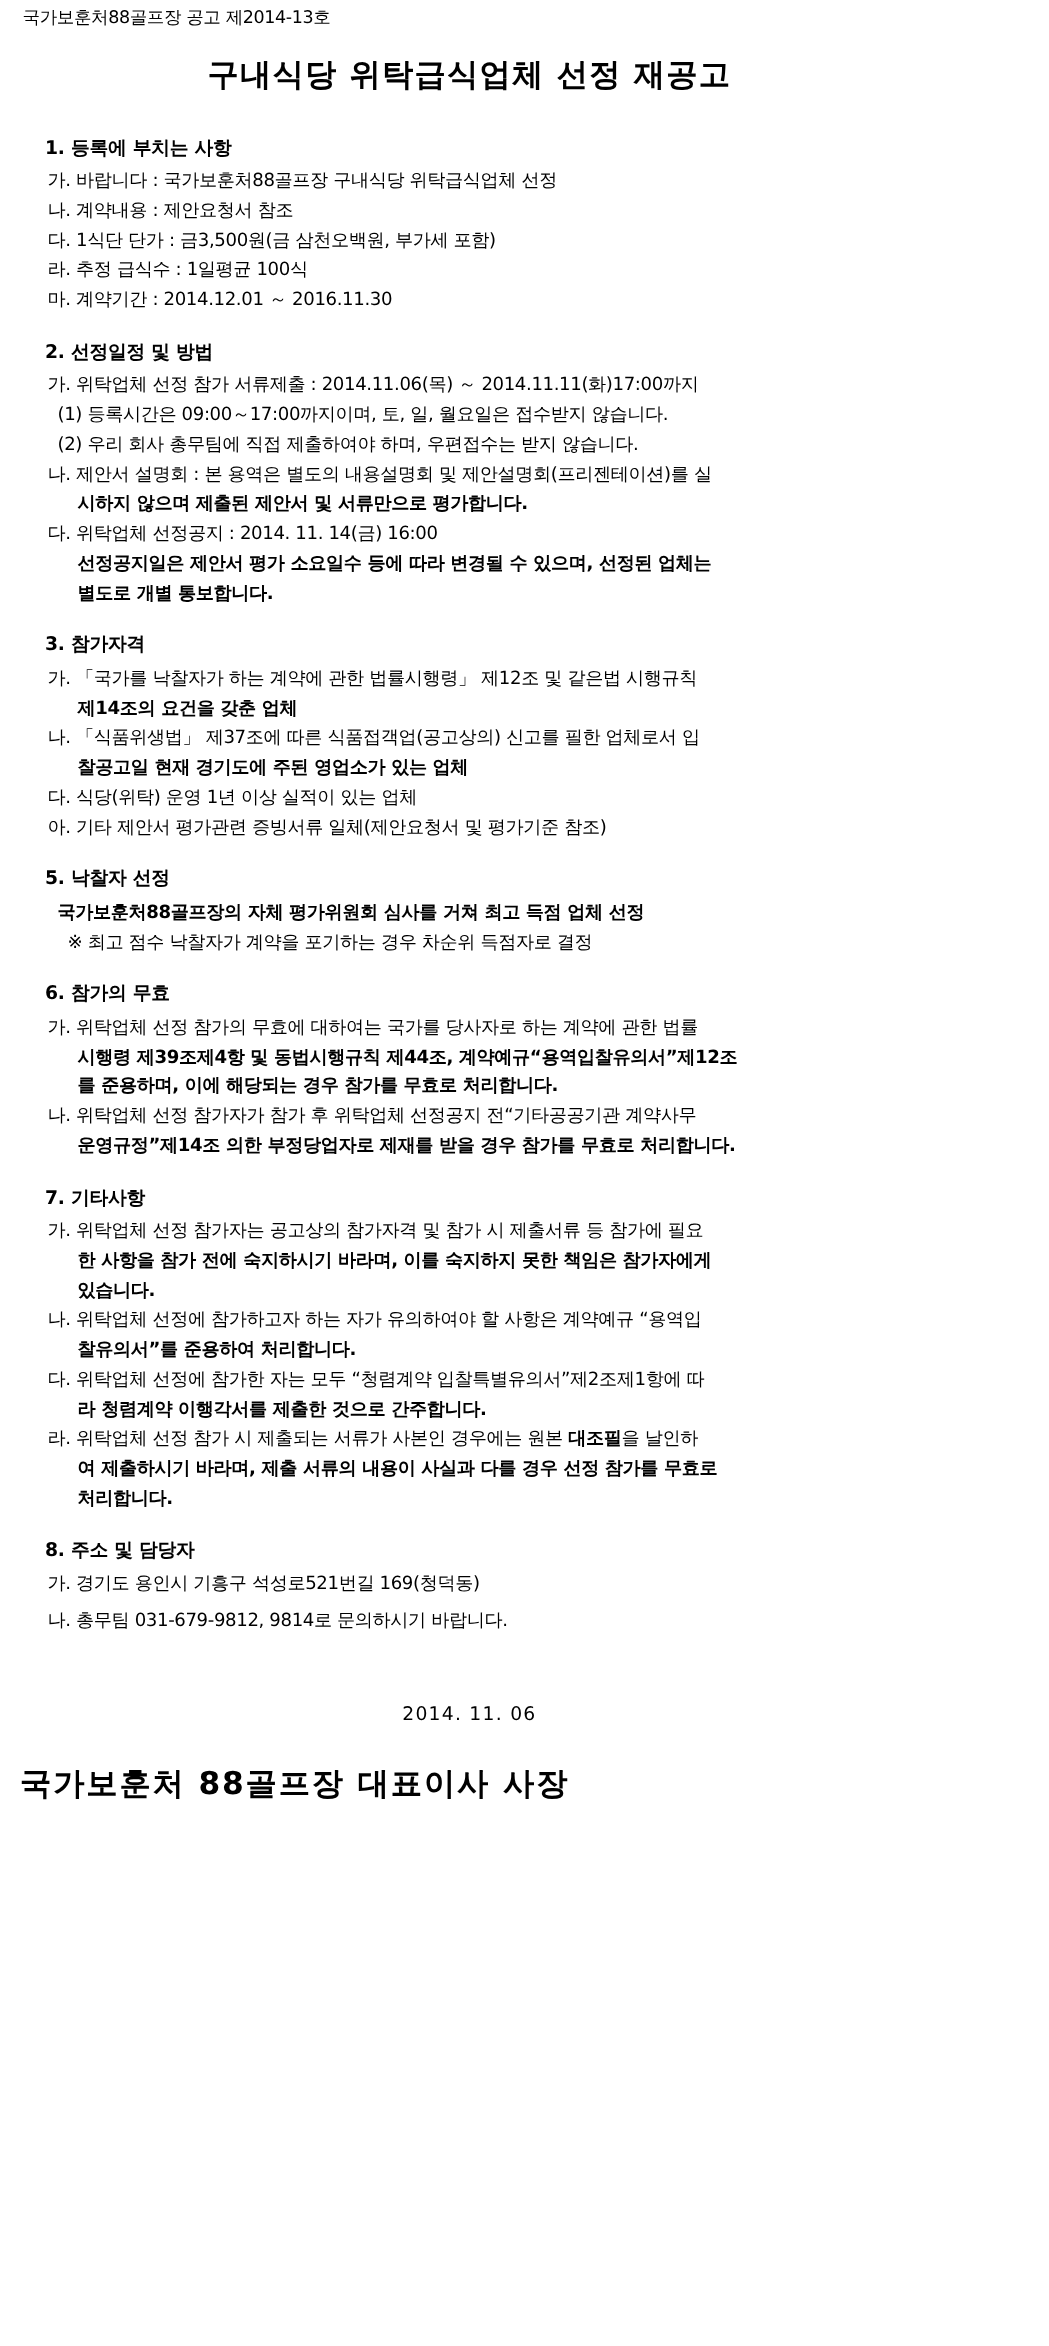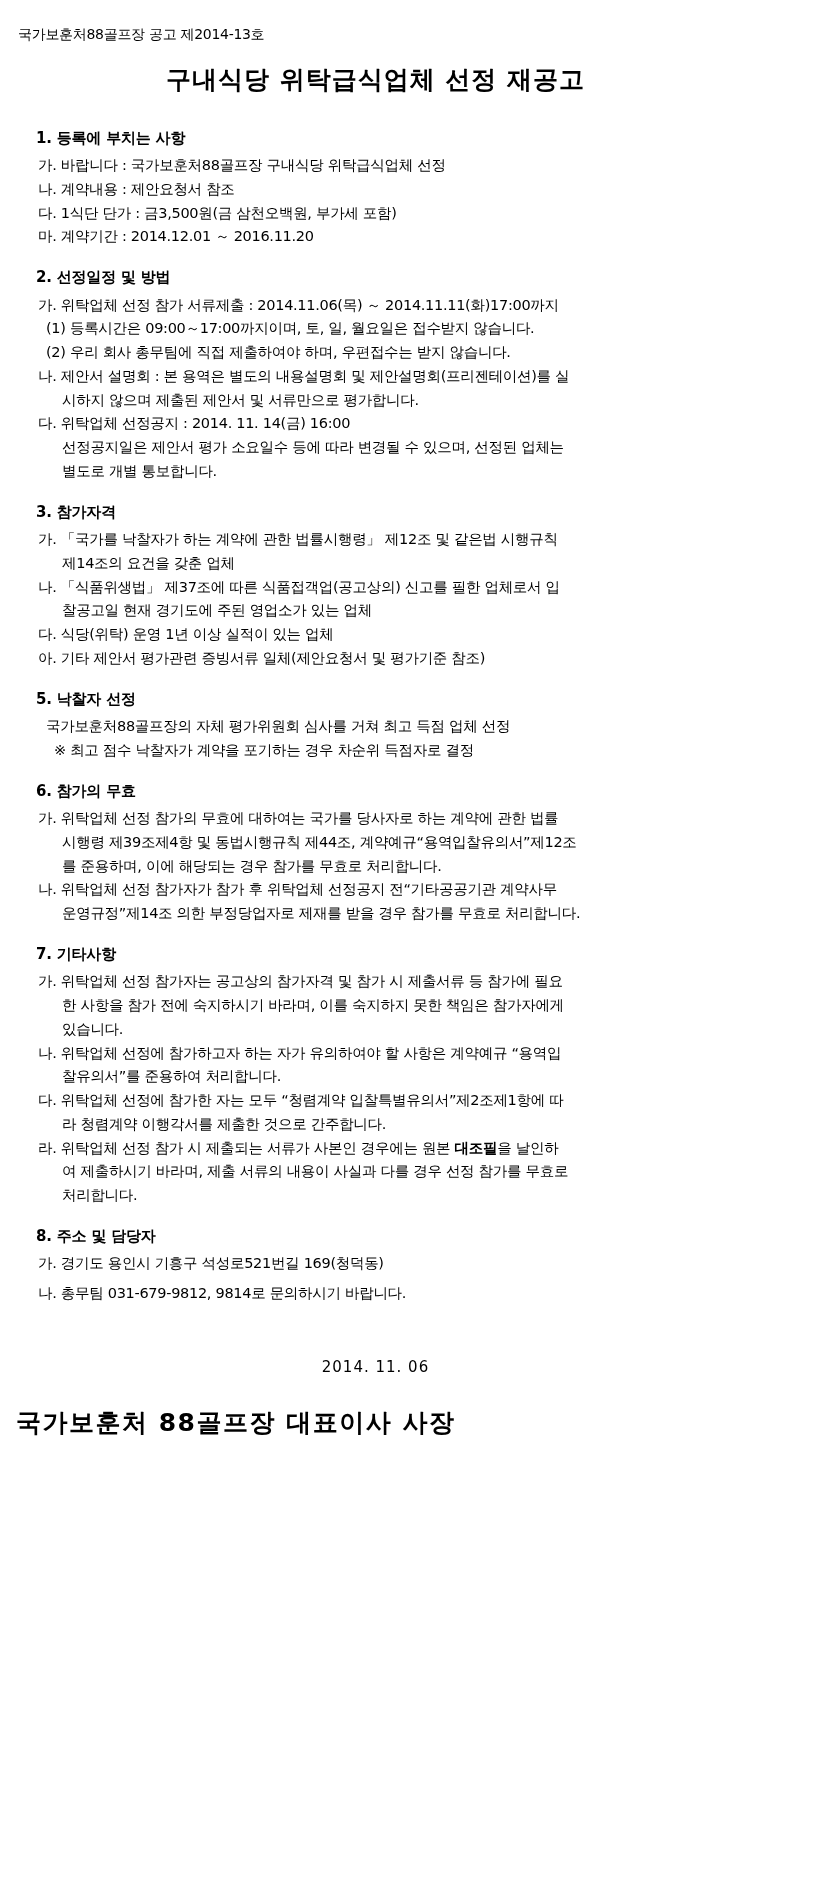--- a/index.html
+++ b/index.html
@@ -11,21 +11,21 @@
     width: 839px;
     min-height: 1877px;
     font-family: "DejaVu Sans", "Liberation Sans", sans-serif;
     color: #000000;
     font-size: 14px;
     line-height: 1.5;
   }
   .page {
     width: 751px;
     box-sizing: border-box;
-    padding: 24px 16px 24px 16px;
+    padding: 4px 16px 24px 16px;
   }
   .doc-number {
     font-size: 14px;
     margin: 0 0 6px 2px;
     letter-spacing: -0.3px;
   }
   .doc-title {
     text-align: center;
     font-size: 25px;
     font-weight: bold;
@@ -46,26 +46,28 @@
     letter-spacing: -0.3px;
     margin: 0 0 2px 0;
     padding-left: 22px;
     text-indent: 0;
   }
   .item.lvl2 {
     padding-left: 30px;
   }
   .item.cont {
     padding-left: 46px;
+    font-weight: bold;
   }
   .item.note {
     padding-left: 38px;
   }
   .item.plain {
     padding-left: 30px;
+    font-weight: bold;
   }
   .justify {
     text-align: justify;
     padding-right: 10px;
   }
   .bold-inline {
     font-weight: bold;
   }
   .gap-sm { height: 6px; }
   .date-line {
@@ -90,21 +92,22 @@
   <div class="doc-number">국가보훈처88골프장 공고 제2014-13호</div>
 
   <h1 class="doc-title">구내식당 위탁급식업체 선정 재공고</h1>
 
   <div id="sections-container">
       <div class="section">
         <div class="section-heading">1. 등록에 부치는 사항</div>
         <div class="item">가. 바랍니다 : 국가보훈처88골프장 구내식당 위탁급식업체 선정</div>
         <div class="item">나. 계약내용 : 제안요청서 참조</div>
         <div class="item">다. 1식단 단가 : 금3,500원(금 삼천오백원, 부가세 포함)</div>
-        <div class="item">마. 계약기간 : 2014.12.01 ～ 2016.11.20</div>
+        <div class="item">라. 추정 급식수 : 1일평균 100식</div>
+        <div class="item">마. 계약기간 : 2014.12.01 ～ 2016.11.30</div>
       </div>
       <div class="section">
         <div class="section-heading">2. 선정일정 및 방법</div>
         <div class="item">가. 위탁업체 선정 참가 서류제출 : 2014.11.06(목) ～ 2014.11.11(화)17:00까지</div>
         <div class="item lvl2">(1) 등록시간은 09:00～17:00까지이며, 토, 일, 월요일은 접수받지 않습니다.</div>
         <div class="item lvl2">(2) 우리 회사 총무팀에 직접 제출하여야 하며, 우편접수는 받지 않습니다.</div>
         <div class="item">나. 제안서 설명회 : 본 용역은 별도의 내용설명회 및 제안설명회(프리젠테이션)를 실</div>
         <div class="item cont">시하지 않으며 제출된 제안서 및 서류만으로 평가합니다.</div>
         <div class="item">다. 위탁업체 선정공지 : 2014. 11. 14(금) 16:00</div>
         <div class="item cont">선정공지일은 제안서 평가 소요일수 등에 따라 변경될 수 있으며, 선정된 업체는</div>

